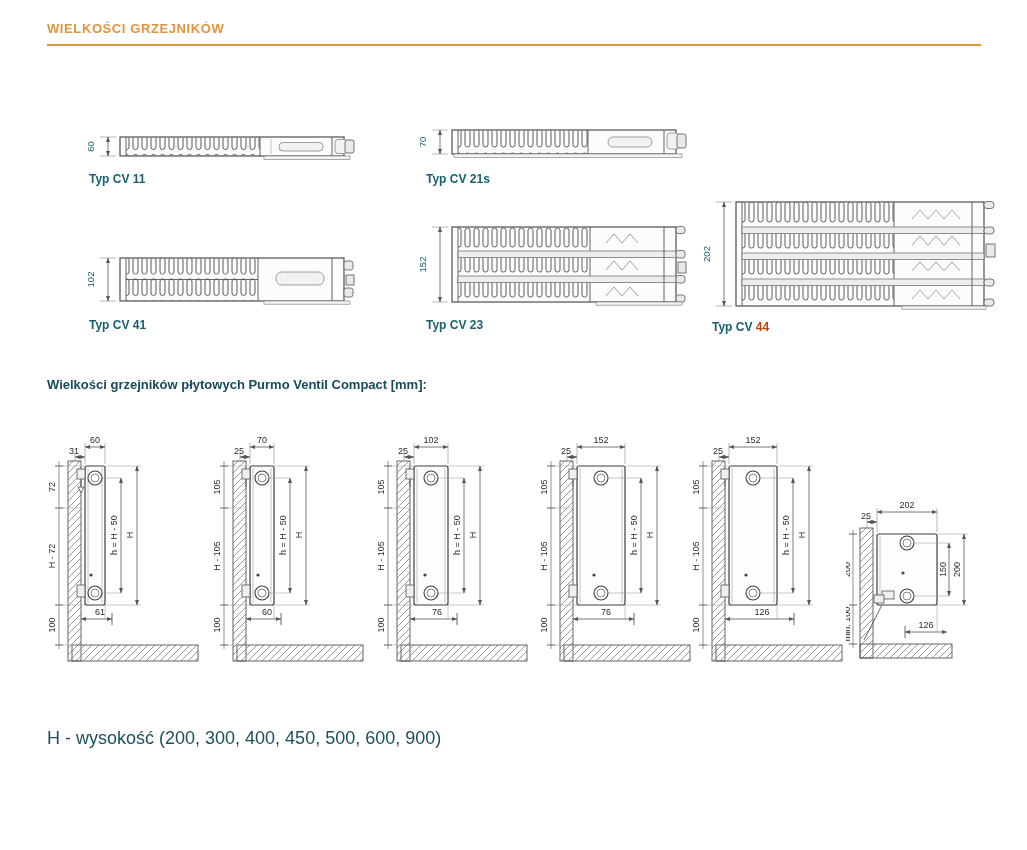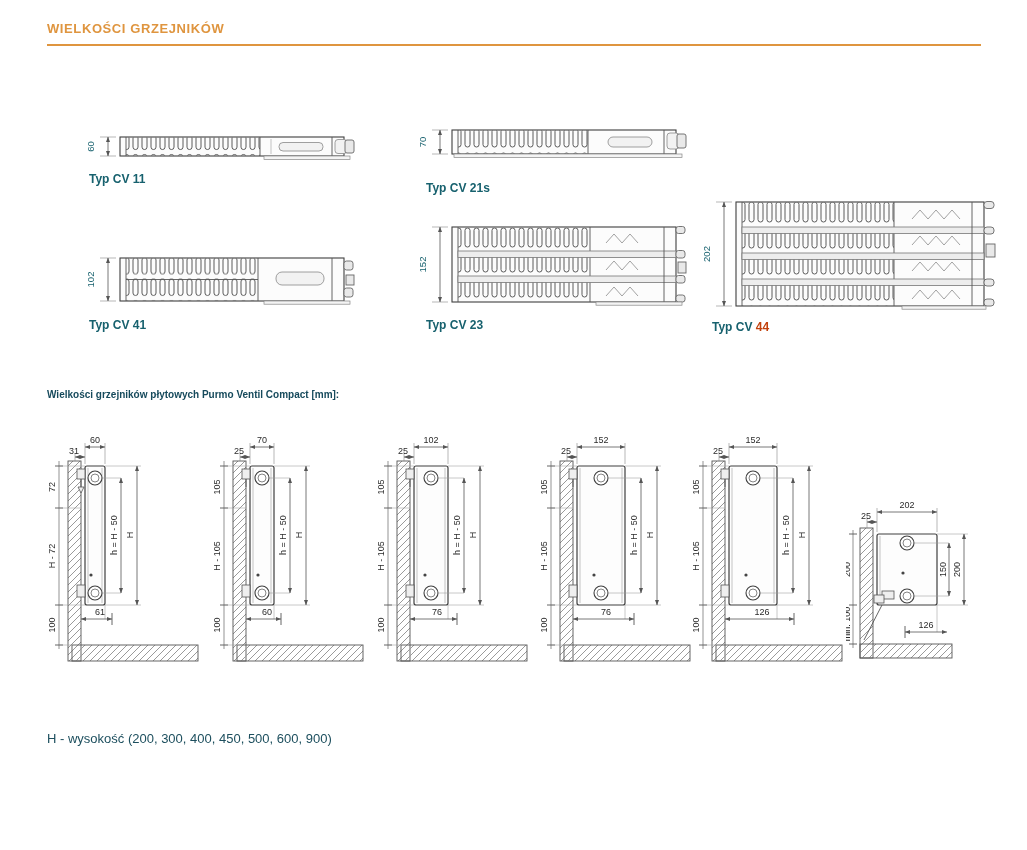--- a/index.html
+++ b/index.html
@@ -3,22 +3,22 @@
 <meta charset="utf-8">
 <style>
   html,body{margin:0;padding:0;background:#ffffff;}
   #page{position:relative;width:1027px;height:850px;background:#ffffff;overflow:hidden;
         font-family:"Liberation Sans",sans-serif;}
   .abs{position:absolute;}
   #hdr{left:47px;top:21px;font-size:13px;font-weight:600;letter-spacing:.6px;color:#DF953F;}
   #hdr-rule{left:47px;top:44px;width:934px;height:2px;background:#DF953F;}
   .typlabel{font-size:12px;font-weight:bold;color:#17616E;white-space:nowrap;}
   .typlabel .num44{color:#c2410c;}
-  #sectitle{left:47px;top:377px;font-size:10px;font-weight:bold;color:#164A5C;margin-top:12px;}
-  #notes{left:47px;top:729px;font-size:13px;color:#1D4F5E;line-height:19px;}
+  #sectitle{left:47px;top:377px;font-size:13px;font-weight:bold;color:#164A5C;}
+  #notes{left:47px;top:729px;font-size:18px;color:#1D4F5E;line-height:19px;}
   svg text{font-family:"Liberation Sans",sans-serif;}
   .dl{font-size:9px;fill:#2B2B2B;}
   .dteal{font-size:9.5px;fill:#17616E;}
   .panel{fill:#fdfdfd;stroke:#3F3F3F;stroke-width:1.2;}
   .body{fill:#fcfcfc;stroke:#3F3F3F;stroke-width:1.1;}
   .port{fill:#ffffff;stroke:#3F3F3F;stroke-width:1.1;}
   .port2{fill:none;stroke:#666666;stroke-width:.8;}
   .fit{fill:#efefef;stroke:#555555;stroke-width:.8;}
   .thin{stroke:#AAAAAA;stroke-width:.7;}
   .mid{stroke:#555555;stroke-width:.9;fill:none;}
@@ -102,21 +102,21 @@
       <rect x="40" y="4.5" width="130" height="23" fill="url(#f21)"></rect>
       <line x1="40" y1="4" x2="40" y2="28" class="mid"></line>
       <line x1="170" y1="4" x2="170" y2="28" class="mid"></line>
       <rect x="190" y="11" width="44" height="10" rx="5" class="deco"></rect>
       <line x1="246" y1="4" x2="246" y2="28" class="mid"></line>
       <rect x="249" y="7" width="12" height="16" rx="3" class="deco"></rect>
       <rect x="259" y="8" width="9" height="14" rx="2" class="tab"></rect>
       <rect x="36" y="28" width="228" height="3.5" class="strip"></rect>
     </g>
   </svg>
-  <div class="abs typlabel" style="left:426px;top:181px"><span>Typ CV</span>&nbsp;<span>21s</span></div>
+  <div class="abs typlabel" style="left:426px;top:172px"><span>Typ CV</span>&nbsp;<span>21s</span></div>
 
   <svg class="abs" style="left:86px;top:255px" width="272" height="54">
     <g>
       <line x1="30" y1="3" x2="14" y2="3" class="ext"></line>
         <line x1="30" y1="46" x2="14" y2="46" class="ext"></line>
       <line x1="22" y1="3" x2="22" y2="46" class="dimarrow"></line>
       <text class="dteal" text-anchor="middle" transform="translate(8,24.5) rotate(-90)">102</text>
     </g>
     <g>
       <rect x="34" y="3" width="224" height="43" class="body"></rect>

